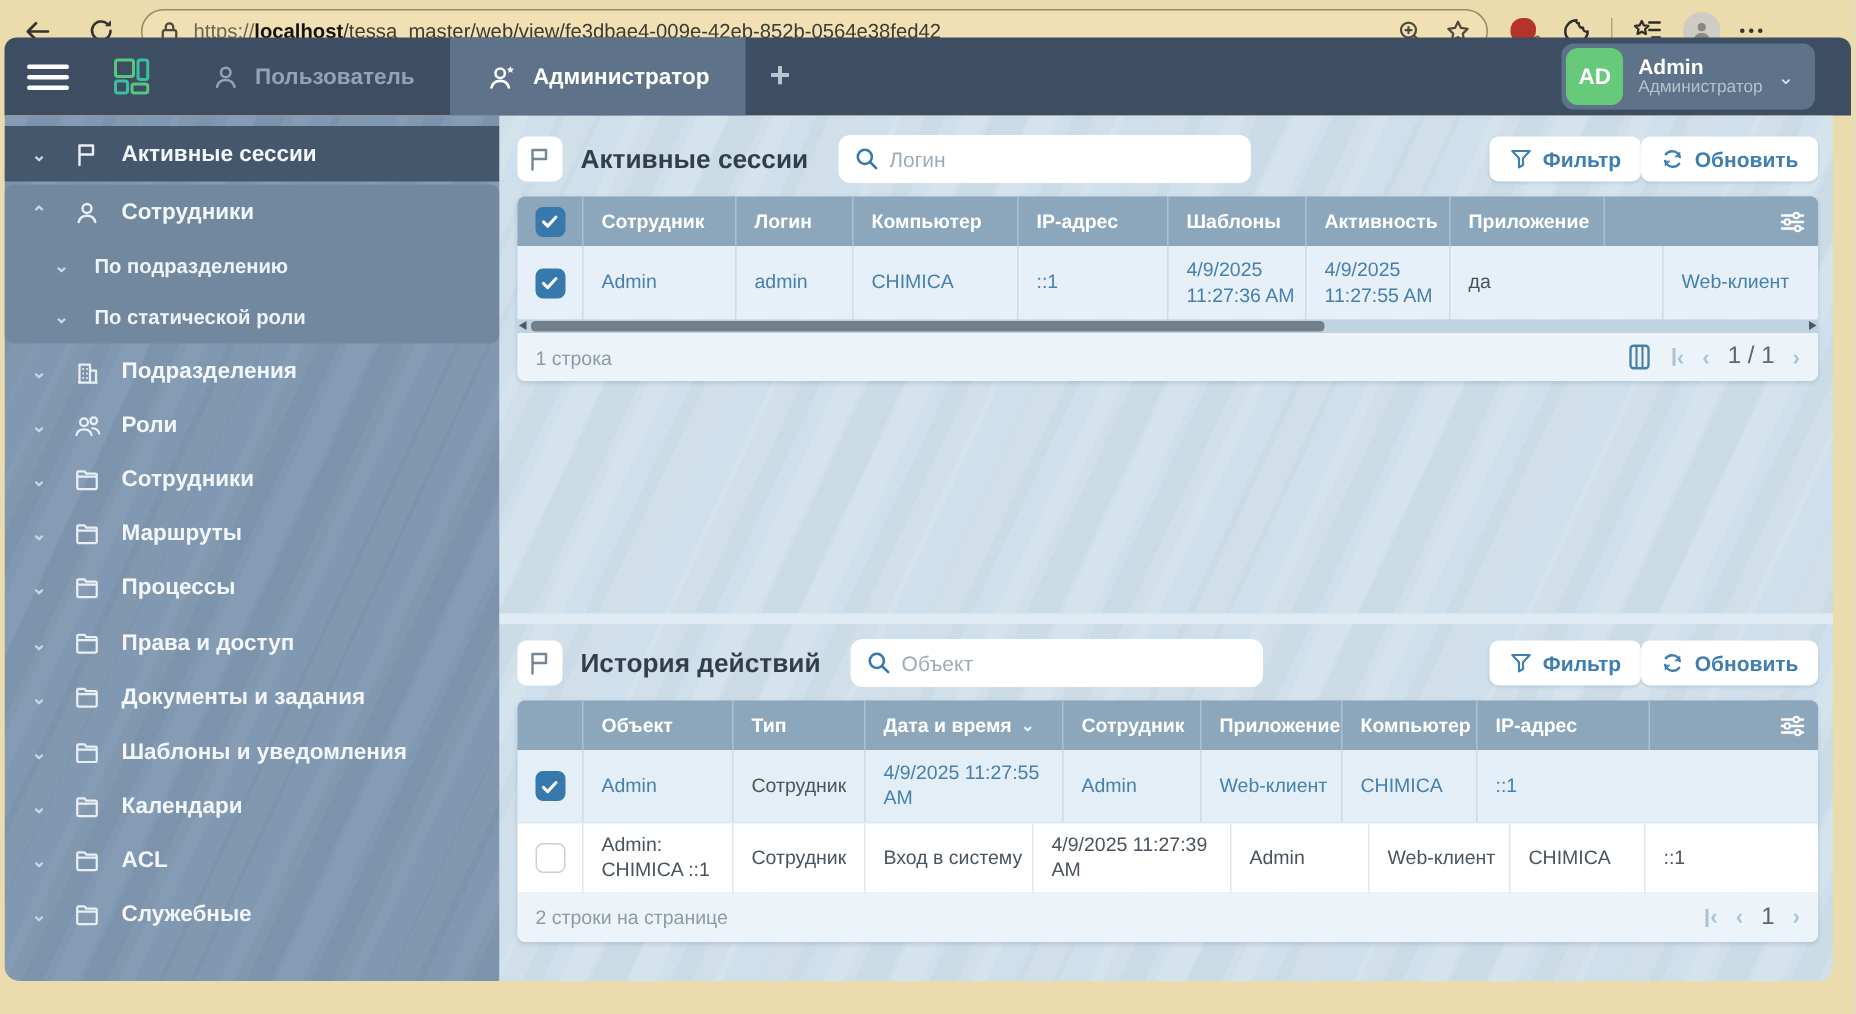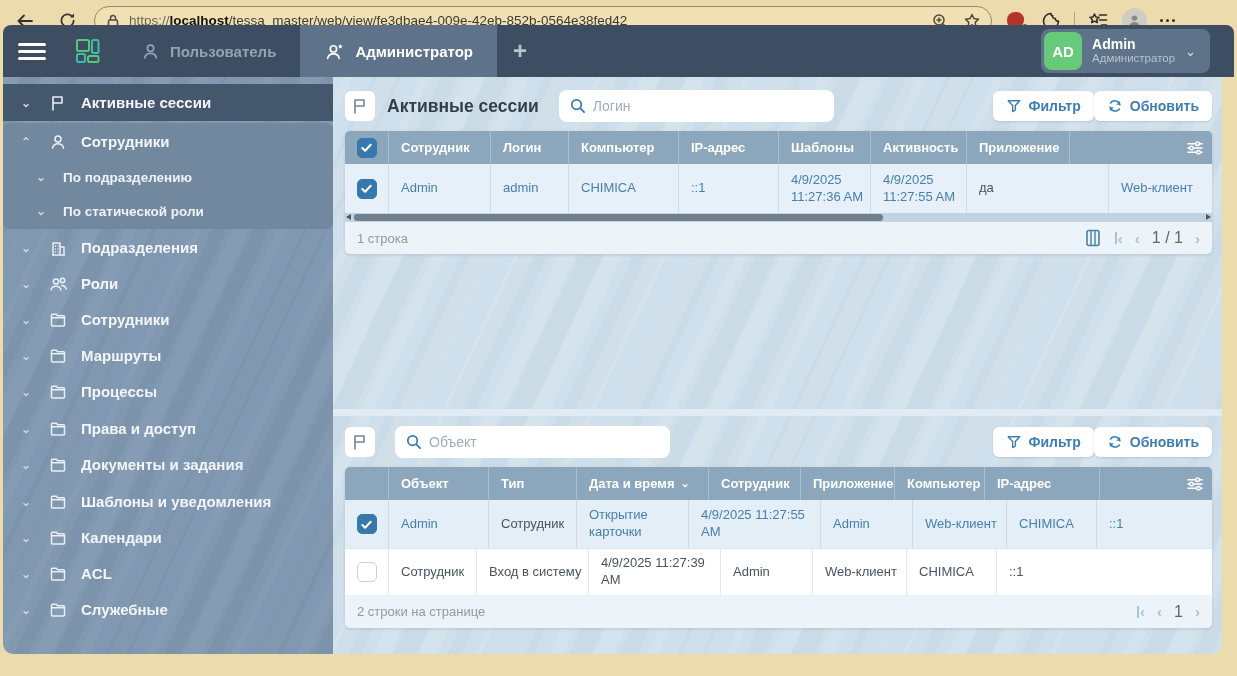--- a/index.html
+++ b/index.html
@@ -537,20 +537,21 @@
       </div>
 
       <div class="splitter"></div>
 
       <div class="sec-header" style="top:348px">
         <span class="flag-tile">
             <svg width="18" height="18">
               <use href="#i-flag"></use>
             </svg>
           </span>
+        <span class="sec-title">История действий</span>
         <span class="search-box">
           <input type="text" placeholder="Объект" style="">
           <span class="search-ico">
               <svg width="17" height="17">
                 <use href="#i-magnifier"></use>
               </svg>
             </span>
         </span>
         <span class="hdr-buttons">
           <span class="btn">
@@ -592,31 +593,31 @@
         <div class="t-row row-sel2">
           <div class="cell c0 chk-cell">
               <span class="checkbox checked">
                 <svg width="13" height="13">
                   <use href="#i-check"></use>
                 </svg>
               </span>
             </div>
           <div class="cell c1 link">Admin</div>
           <div class="cell c2 plain">Сотрудник</div>
-          <div class="cell c3 link">Открытие карточки</div>
           <div class="cell c4 link">4/9/2025 11:27:55 AM</div>
           <div class="cell c5 link">Admin</div>
           <div class="cell c6 link">Web-клиент</div>
           <div class="cell c7 link">CHIMICA</div>
           <div class="cell c8 link">::1</div>
         </div>
         <div class="t-row row-plain">
           <div class="cell c0 chk-cell">
               <span class="checkbox"></span>
             </div>
+          <div class="cell c1 plain">Admin: CHIMICA ::1</div>
           <div class="cell c2 plain">Сотрудник</div>
           <div class="cell c3 plain">Вход в систему</div>
           <div class="cell c4 plain">4/9/2025 11:27:39 AM</div>
           <div class="cell c5 plain">Admin</div>
           <div class="cell c6 plain">Web-клиент</div>
           <div class="cell c7 plain">CHIMICA</div>
           <div class="cell c8 plain">::1</div>
         </div>
         <div class="t-footer" style="height:33px">
           <span>2 строки на странице</span>

